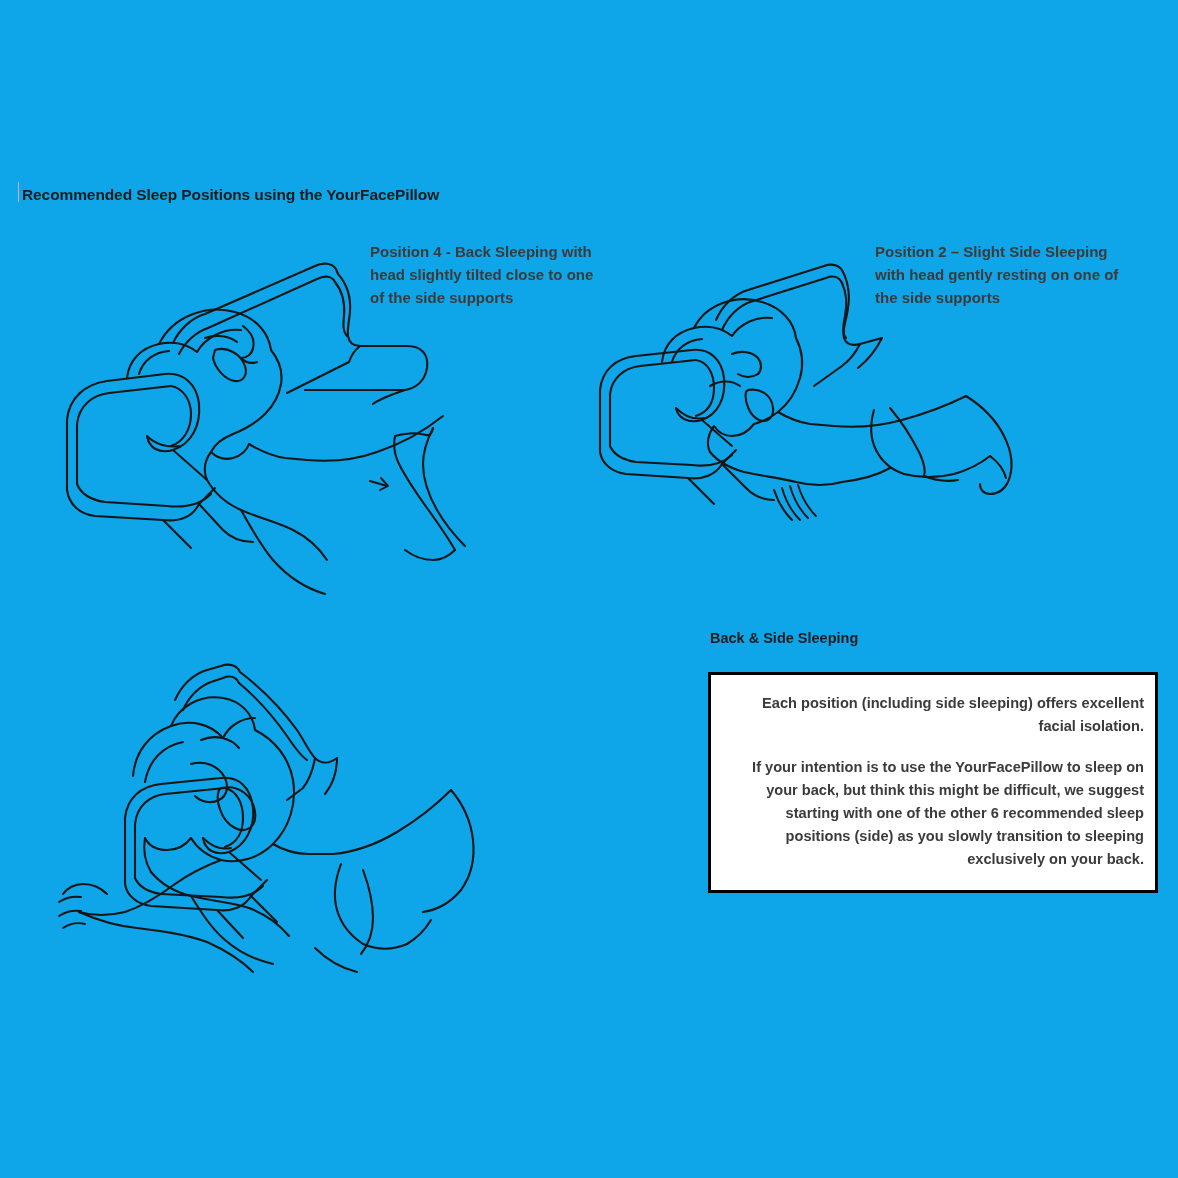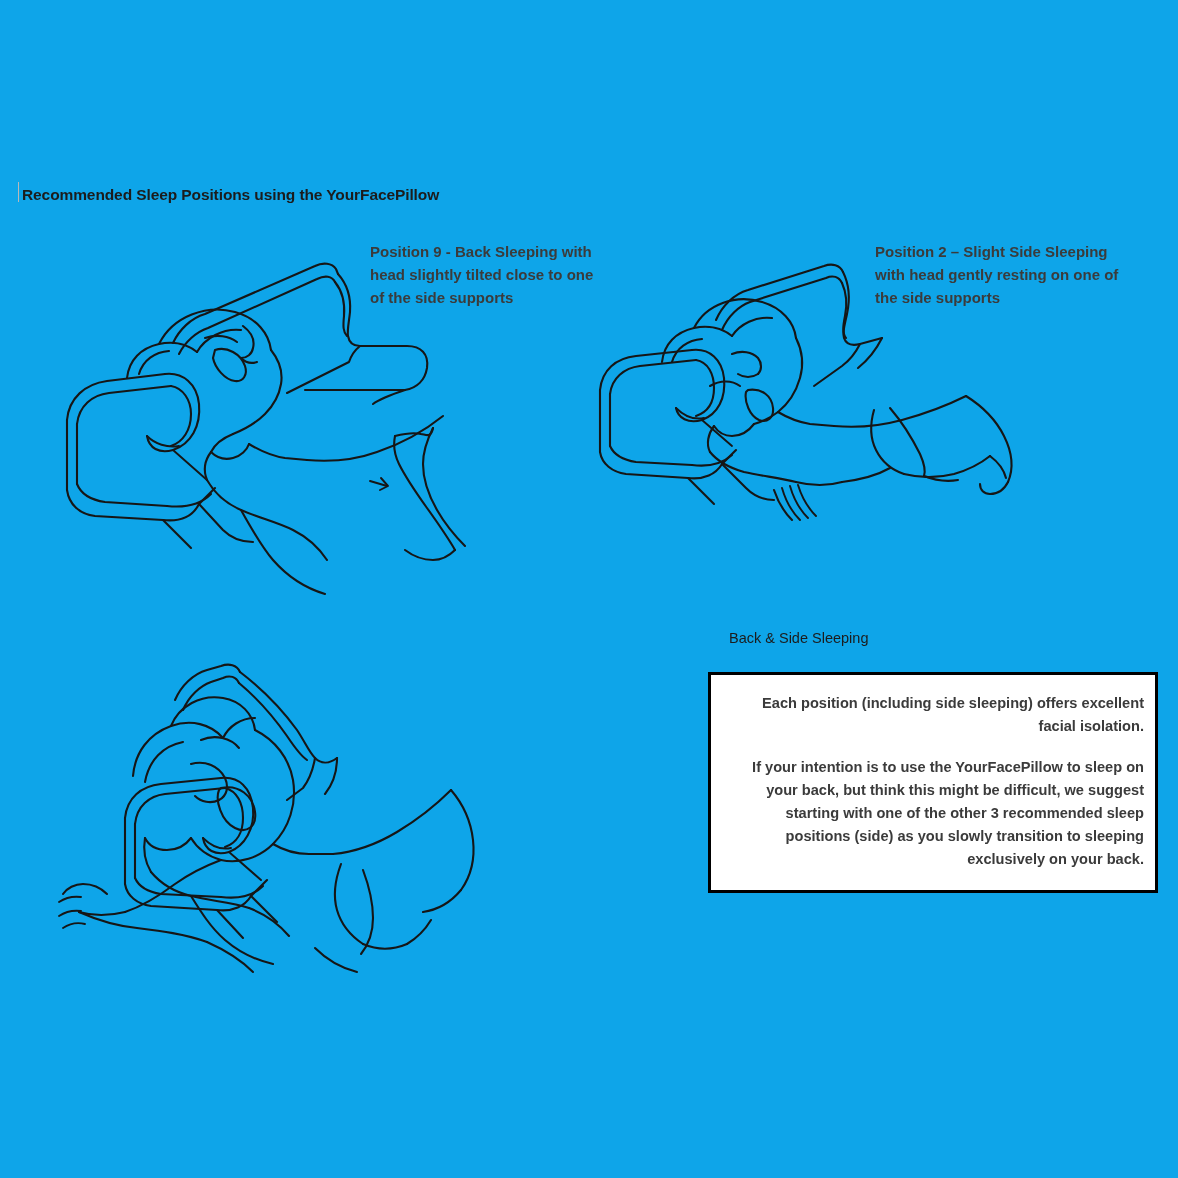--- a/index.html
+++ b/index.html
@@ -51,24 +51,23 @@
   #caption-1 { left: 370px; top: 241px; width: 240px; }
   #caption-2 { left: 875px; top: 241px; width: 250px; }
   #caption-3 { left: 353px; top: 653px; width: 235px; }
 
   
   .panel-heading {
     position: absolute;
     left: 710px;
     top: 630px;
     font-size: 14.5px;
-    font-weight: normal;
+    font-weight: bold;
     color: #1c1c1c;
     white-space: nowrap;
-    margin-left: 19px;
   }
   .panel-box {
     position: absolute;
     left: 708px;
     top: 672px;
     width: 450px;
     height: 221px;
     border: 3px solid #000000;
     box-sizing: border-box;
     background: #ffffff;
@@ -165,21 +164,21 @@
       <path class="ink" d="M112 268 C130 270 146 266 156 256"></path>
 
       <path class="ink" d="M144 266 L168 292 C176 300 186 304 198 304"></path>
       <path class="ink" d="M108 282 L136 310"></path>
 
       <path class="ink-thin" d="M92 198 C100 206 112 210 124 208"></path>
       <path class="ink-thin" d="M118 212 L152 242"></path>
     </svg>
   </div>
 
-  <div class="caption" id="caption-1">Position 9 - Back Sleeping with head slightly tilted close to one of the side supports</div>
+  <div class="caption" id="caption-1">Position 4 - Back Sleeping with head slightly tilted close to one of the side supports</div>
 
   <div class="figure" id="figure-2">
     <svg viewBox="0 0 450 285" preserveAspectRatio="none">
 
       <path class="ink" d="M126 62 C132 48 144 36 158 32 L234 8 C242 5 250 7 253 14"></path>
       <path class="ink" d="M132 72 C138 58 149 48 160 44 L236 20 C243 17 249 19 252 25"></path>
       <path class="ink" d="M253 14 C259 26 260 42 257 56 C255 66 252 74 254 80 C256 86 262 88 270 86 L292 80"></path>
       <path class="ink" d="M252 25 C257 36 257 48 255 58 C253 68 252 76 256 80"></path>
       <path class="ink" d="M270 86 C266 94 260 102 252 108 L224 128"></path>
       <path class="ink" d="M292 80 C286 92 278 102 268 110"></path>
@@ -309,16 +308,16 @@
       <path class="ink-thin" d="M178 180 C186 188 196 192 206 190"></path>
       <path class="ink-thin" d="M204 194 L236 222"></path>
     </svg>
   </div>
 
 
   <div class="panel-heading">Back &amp; Side Sleeping</div>
   <div class="panel-box"></div>
   <div class="panel-body">
     <p>Each position (including side sleeping) offers excellent facial isolation.</p>
-    <p>If your intention is to use the YourFacePillow to sleep on your back, but think this might be difficult, we suggest starting with one of the other 3 recommended sleep positions (side) as you slowly transition to sleeping exclusively on your back.</p>
+    <p>If your intention is to use the YourFacePillow to sleep on your back, but think this might be difficult, we suggest starting with one of the other 6 recommended sleep positions (side) as you slowly transition to sleeping exclusively on your back.</p>
   </div>
 
 </div>
 
 </body></html>

